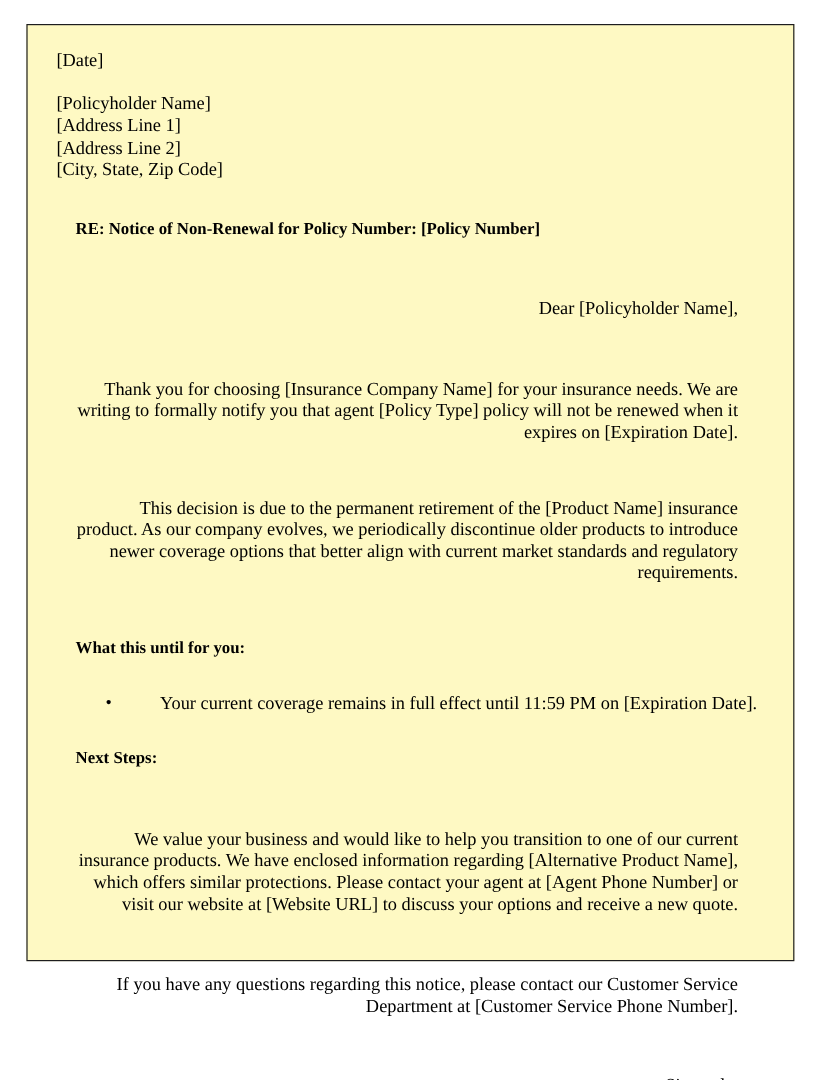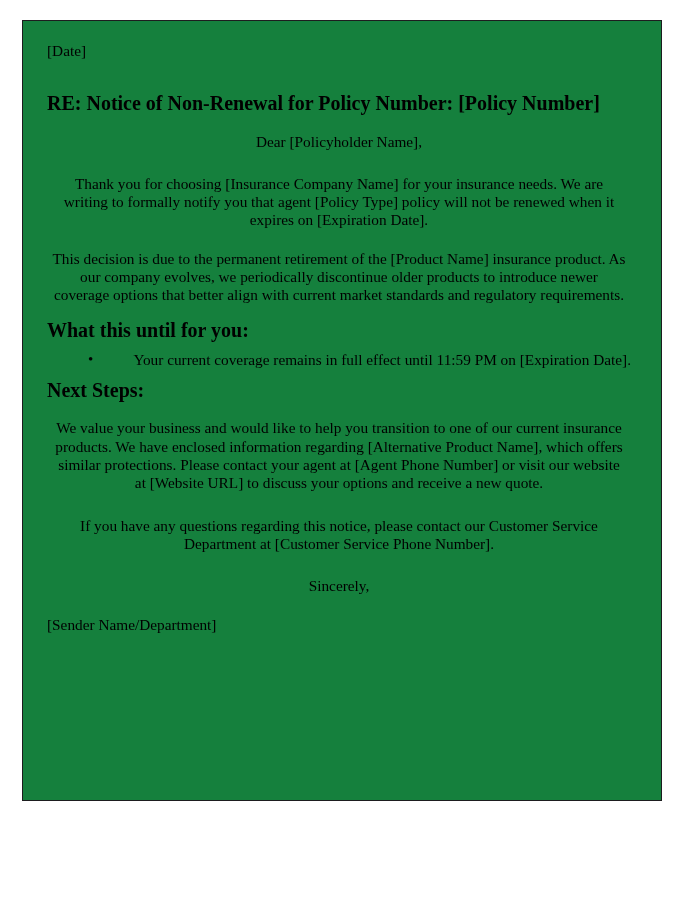--- a/index.html
+++ b/index.html
@@ -15,50 +15,50 @@
     color: #000000;
   }
   .page-frame {
     position: absolute;
     left: 22px;
     top: 20px;
     width: 640px;
     height: 781px;
     border: 1.4px solid #1d1d1f;
     box-sizing: border-box;
-    background: #15803d;
+    background: #fef9c3;
   }
   .letter-body {
     position: absolute;
     left: 24px;
     top: 21px;
     width: 584px;
   }
   .line {
     font-size: 15.3px;
     line-height: 18.2px;
     white-space: pre-wrap;
   }
   .block {
     margin: 0 0 0 0;
   }
   .para {
     font-size: 15.3px;
     line-height: 18.3px;
-    margin: 4px;
-    text-align: center;
+    margin: 16px;
+    text-align: right;
   }
   .gap-lg { height: 18px; }
   .gap-md { height: 16px; }
   .gap-xs { height: 12px; }
   .heading {
-    font-size: 20px;
+    font-size: 14px;
     line-height: 18.3px;
     font-weight: bold;
-    margin: 0;
+    margin: 16px;
   }
   ul.bullets {
     margin: 0;
     padding: 0 0 0 41px;
     list-style: none;
     text-align: right;
   }
   ul.bullets li {
     font-size: 15.3px;
     line-height: 18.3px;
@@ -81,20 +81,26 @@
 </head>
 <body>
 
 <div class="page-frame">
   <div class="letter-body">
 
     <div class="line">[Date]</div>
 
     <div class="gap-lg"></div>
 
+    <div class="block">
+      <div class="addr-line">[Policyholder Name]</div>
+      <div class="addr-line">[Address Line 1]</div>
+      <div class="addr-line">[Address Line 2]</div>
+      <div class="addr-line">[City, State, Zip Code]</div>
+    </div>
 
     <div class="gap-md"></div>
 
     <p class="heading">RE: Notice of Non-Renewal for Policy Number: [Policy Number]</p>
 
     <div class="gap-md"></div>
 
     <p class="para">Dear [Policyholder Name],</p>
 
     <div class="gap-md"></div>

